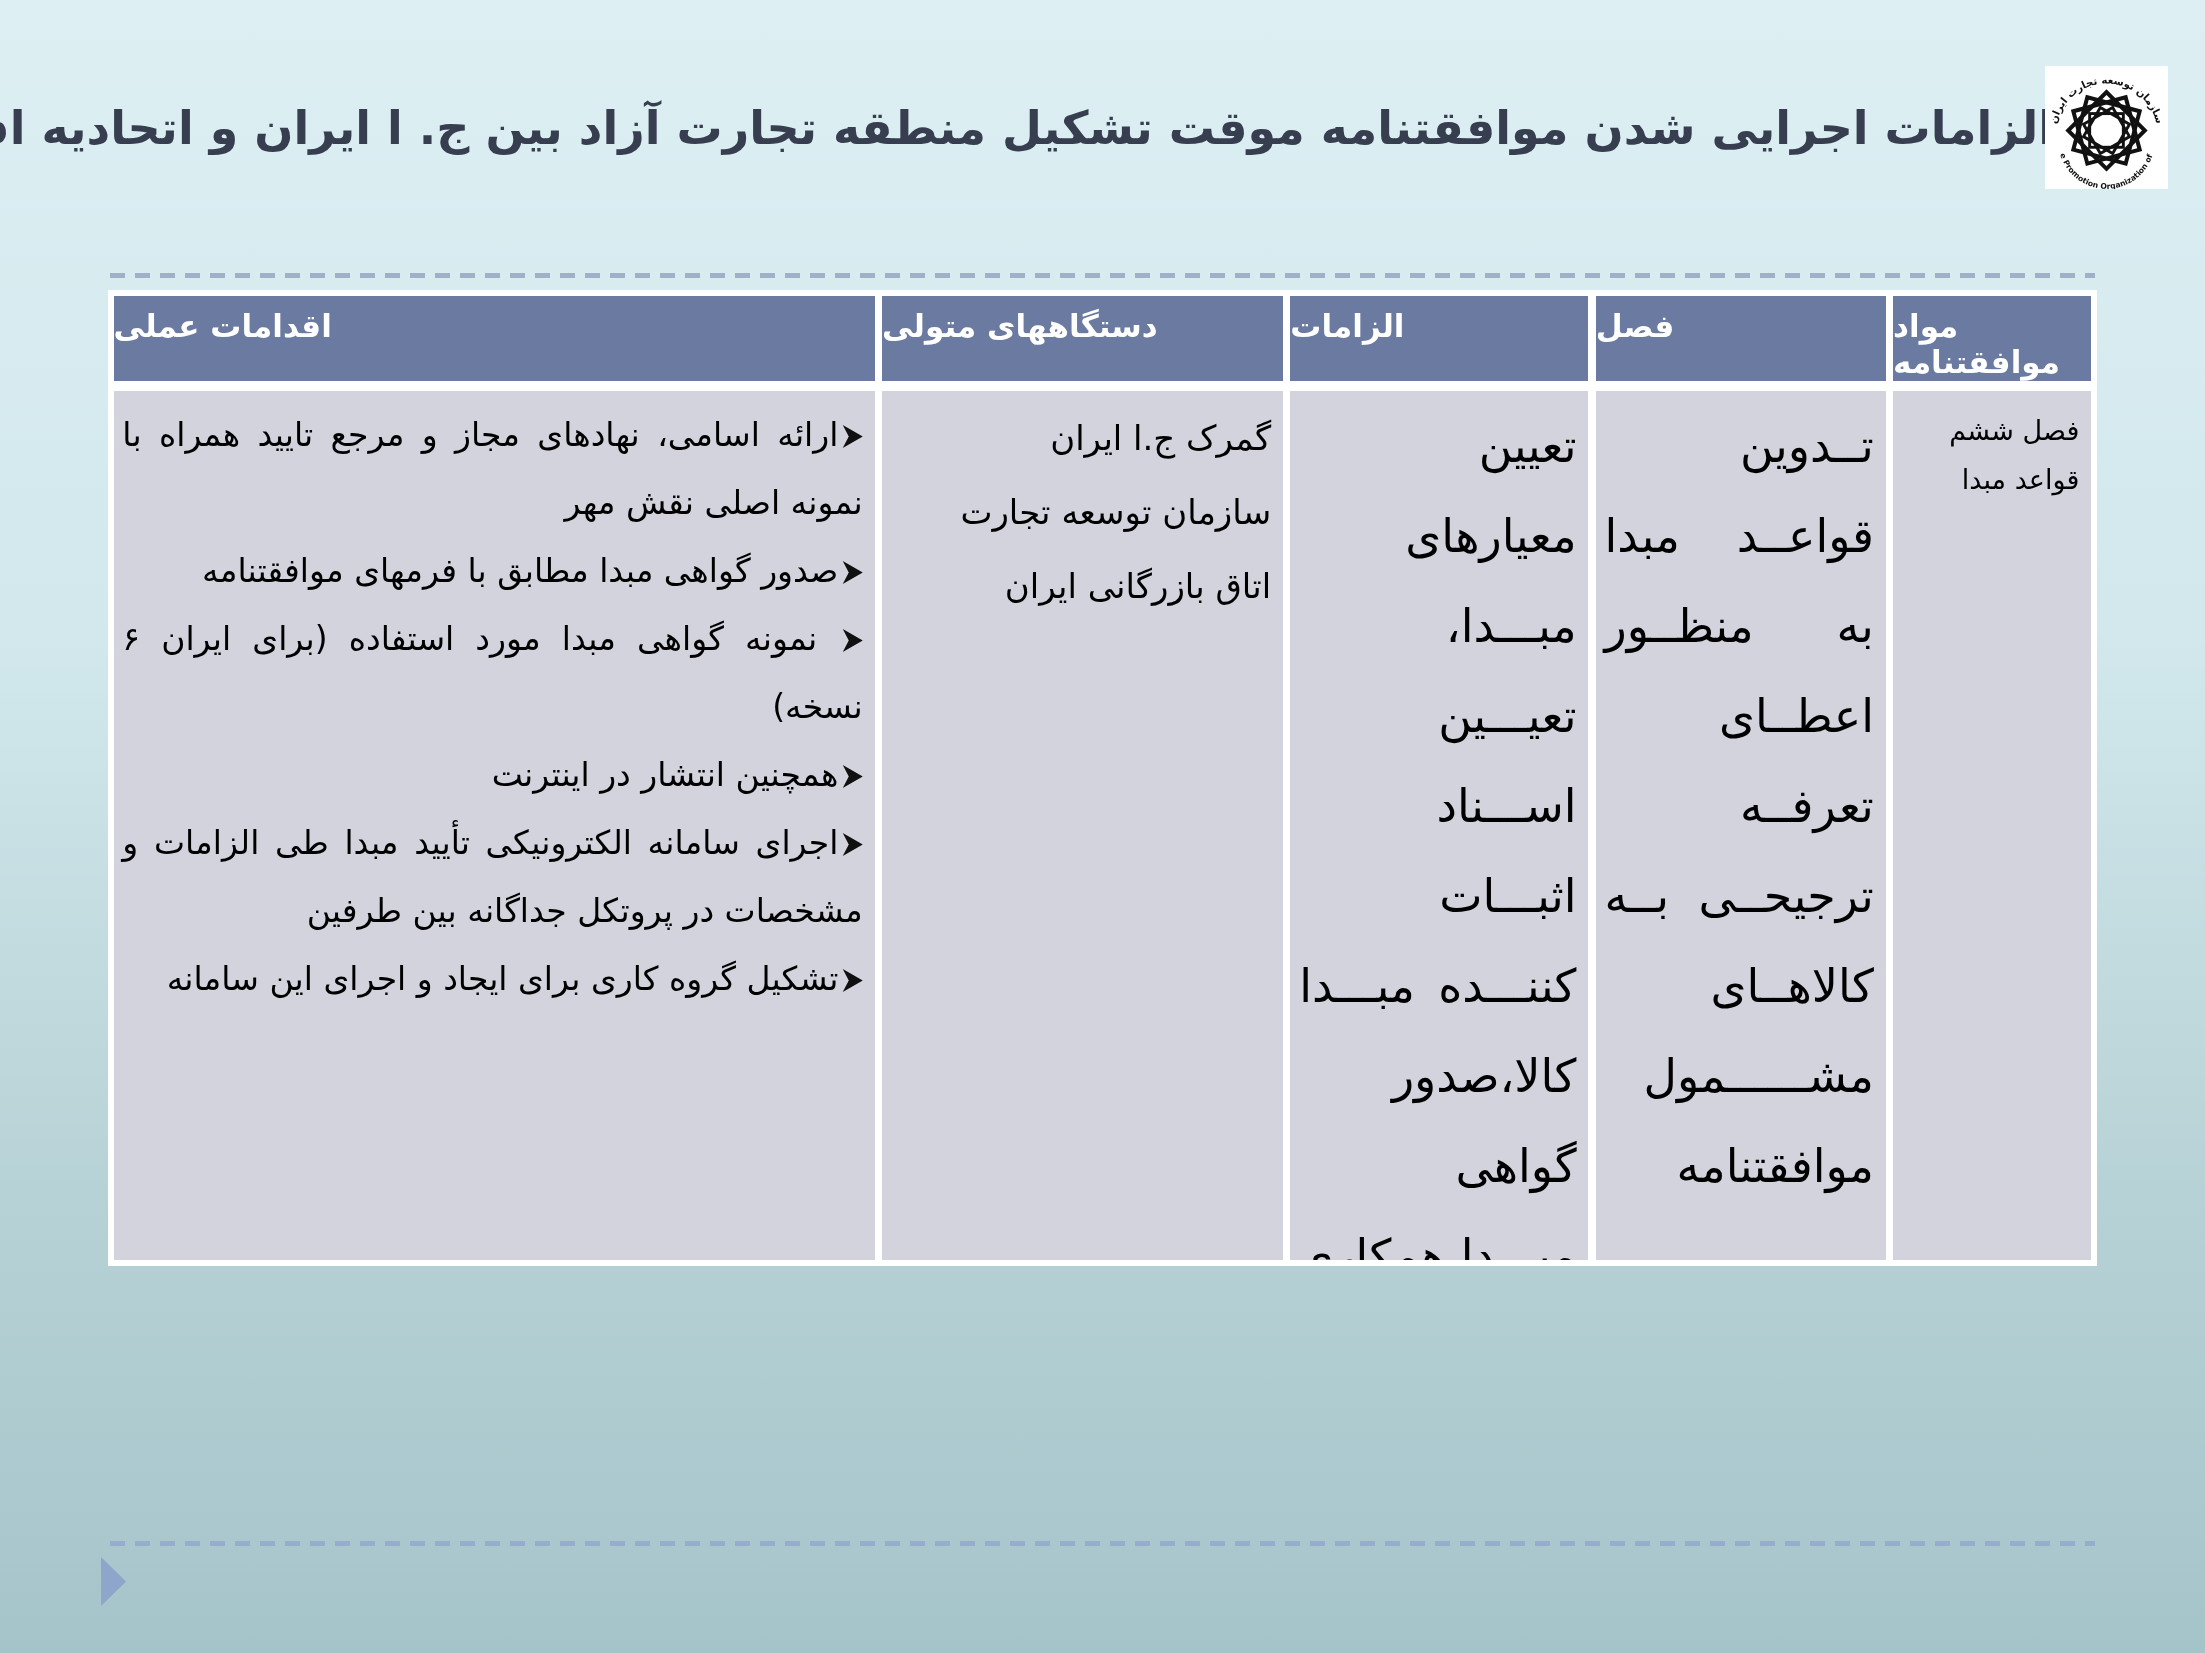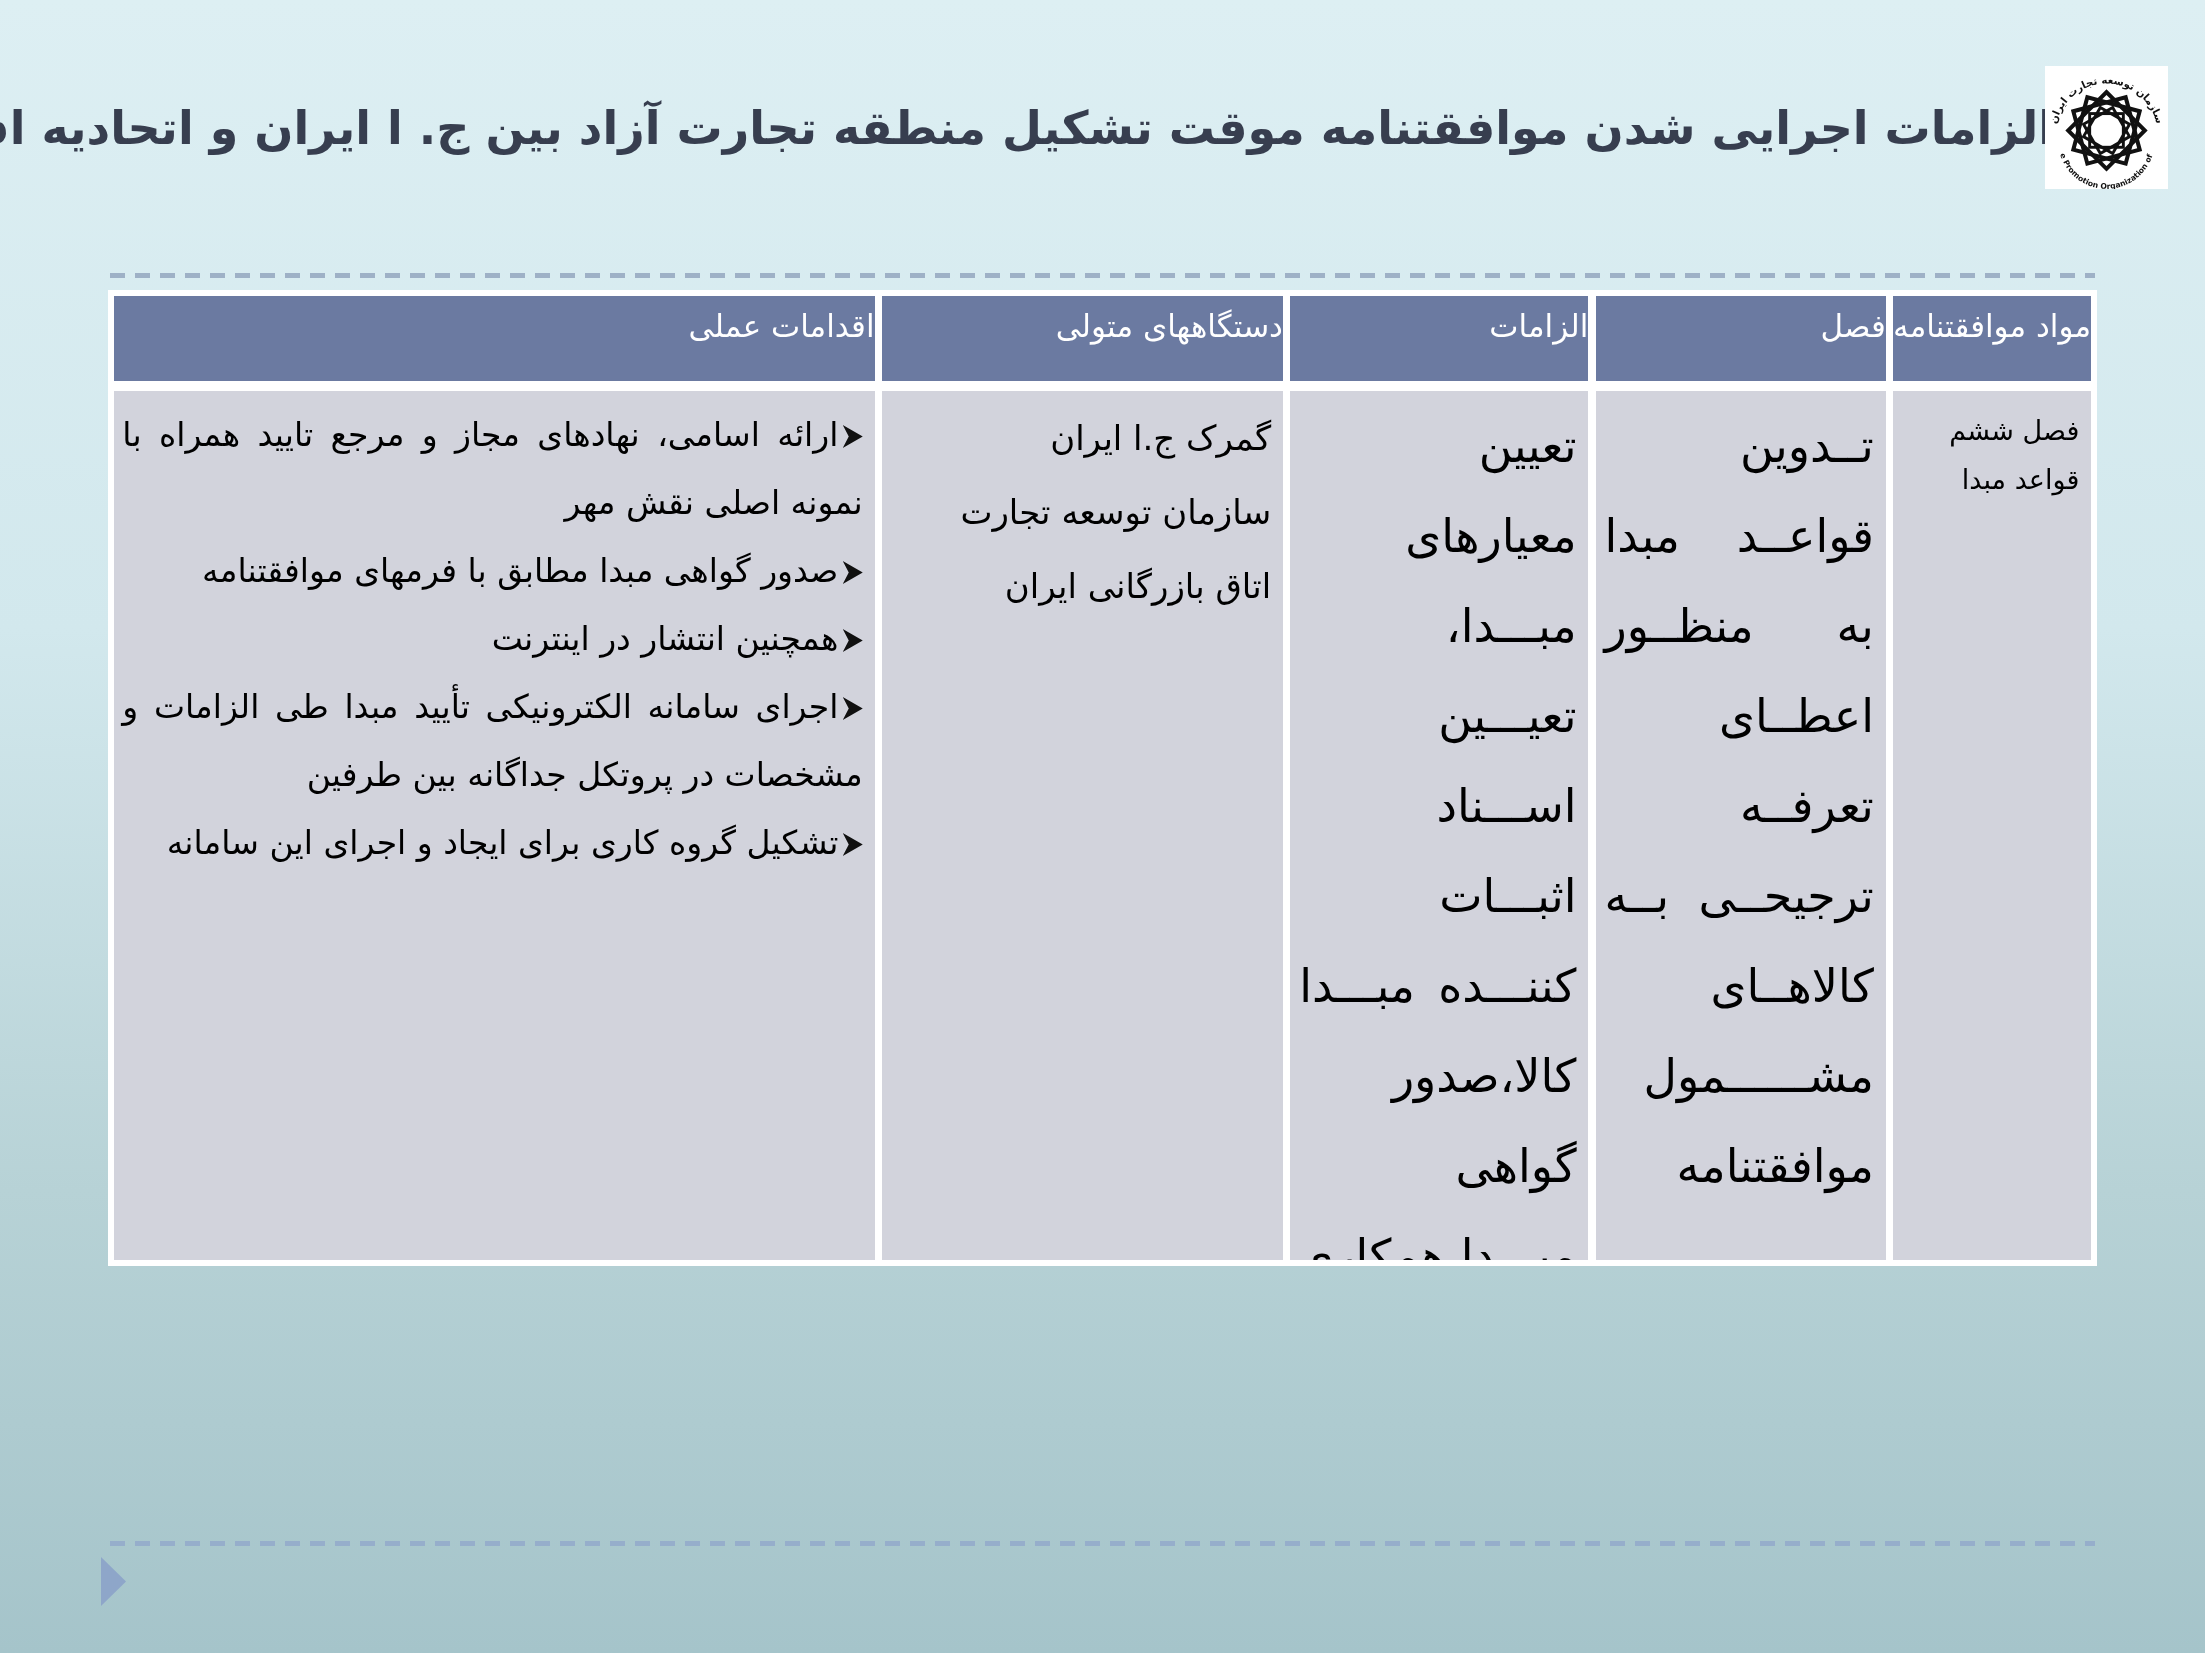--- a/index.html
+++ b/index.html
@@ -29,21 +29,21 @@
     background:#ffffff;padding:5.9px;box-sizing:border-box;
   }
   .header-row,.body-row{
     display:grid;direction:rtl;
     grid-template-columns:198px 290px 298px 401px 761px;
     column-gap:7.4px;
   }
   .body-row{margin-top:10.3px;}
   .th{
     background:#6b7aa1;color:#ffffff;height:85px;box-sizing:border-box;
-    font-size:31px;font-weight:400;text-align:right;padding-top:11.8px;
+    font-size:31px;font-weight:700;text-align:left;padding-top:11.8px;
   }
   .td{
     background:#d2d3dc;height:869px;box-sizing:border-box;
     padding:10.3px 11.8px 7.4px 8.8px;color:#000;font-weight:400;overflow:hidden;
   }
   .td .line{text-align:right;}
   .td .para{text-align:justify;text-align-last:start;margin:0;}
   .cell-chapter{font-size:27px;line-height:49px;padding-top:14.7px;}
   .cell-articles,.cell-requirements{font-size:46px;line-height:90px;}
   .cell-agencies{font-size:34px;line-height:74px;padding-left:18px;}
@@ -114,20 +114,21 @@
           <div class="para">تعیین معیارهای مبـــدا، تعیـــین اســـناد اثبـــات کننـــده مبـــدا کالا،صدور گواهی مبـــدا،همکاری هـــای ادرای طرفین،</div>
         </div>
       <div class="td cell-agencies">
           <div class="line">گمرک ج.ا ایران</div>
           <div class="line">سازمان توسعه تجارت</div>
           <div class="line">اتاق بازرگانی ایران</div>
         </div>
       <div class="td cell-actions">
           <div class="action"><span class="bullet-icon"></span>ارائه اسامی، نهادهای مجاز و مرجع تایید همراه با نمونه اصلی نقش مهر</div>
           <div class="action"><span class="bullet-icon"></span>صدور گواهی مبدا مطابق با فرمهای موافقتنامه</div>
+          <div class="action"><span class="bullet-icon"></span> نمونه گواهی مبدا مورد استفاده (برای ایران ۶ نسخه)</div>
           <div class="action"><span class="bullet-icon"></span>همچنین انتشار در اینترنت</div>
           <div class="action"><span class="bullet-icon"></span>اجرای سامانه الکترونیکی تأیید مبدا طی الزامات و مشخصات در پروتکل جداگانه بین طرفین</div>
           <div class="action"><span class="bullet-icon"></span>تشکیل گروه کاری برای ایجاد و اجرای این سامانه</div>
         </div>
     </div>
   </div>
 
   <div class="dash-line dash-bottom"></div>
   <div class="next-arrow"></div>
 

